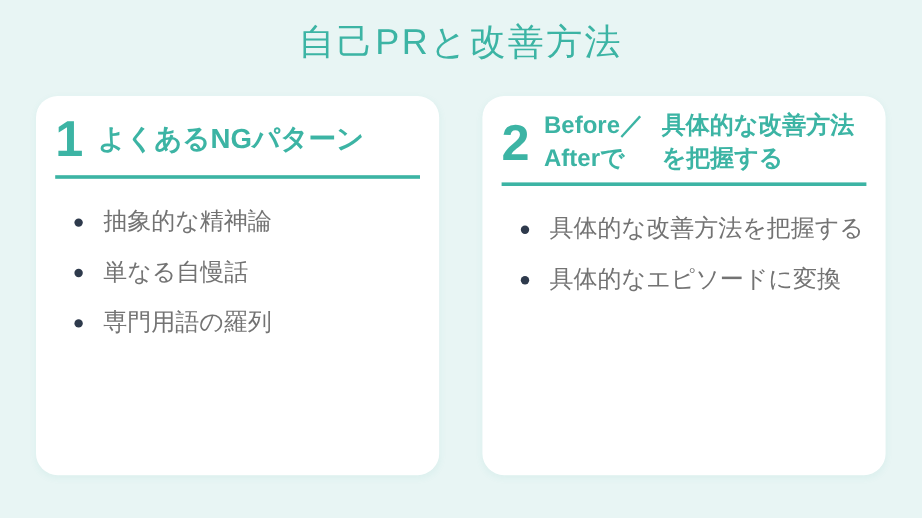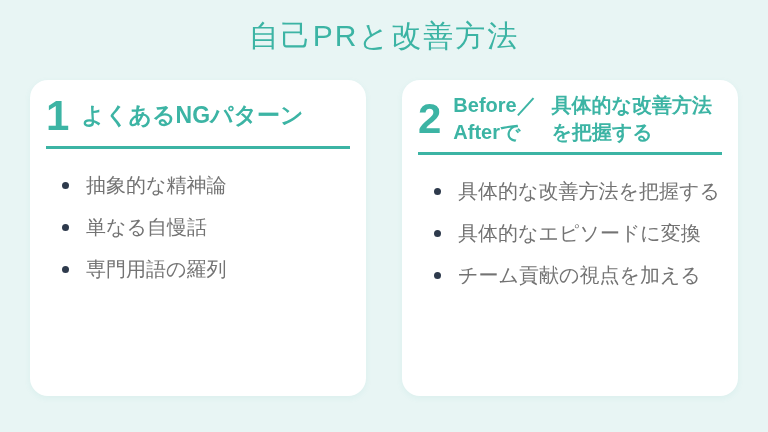--- a/index.html
+++ b/index.html
@@ -119,18 +119,17 @@
       <header class="card-header">
         <span class="card-number">2</span>
         <span class="card-title multi">
           <span>Before／Afterで</span>
           <span>具体的な改善方法を把握する</span>
         </span>
       </header>
       <ul class="item-list">
         <li><span class="bullet-dot"></span><span>具体的な改善方法を把握する</span></li>
         <li><span class="bullet-dot"></span><span>具体的なエピソードに変換</span></li>
-        <li><span class="bullet-dot"></span><span>チーム貢献の視点を加える</span></li>
       </ul>
     </section>
 
   </div>
 </div>
 
 </body></html>

